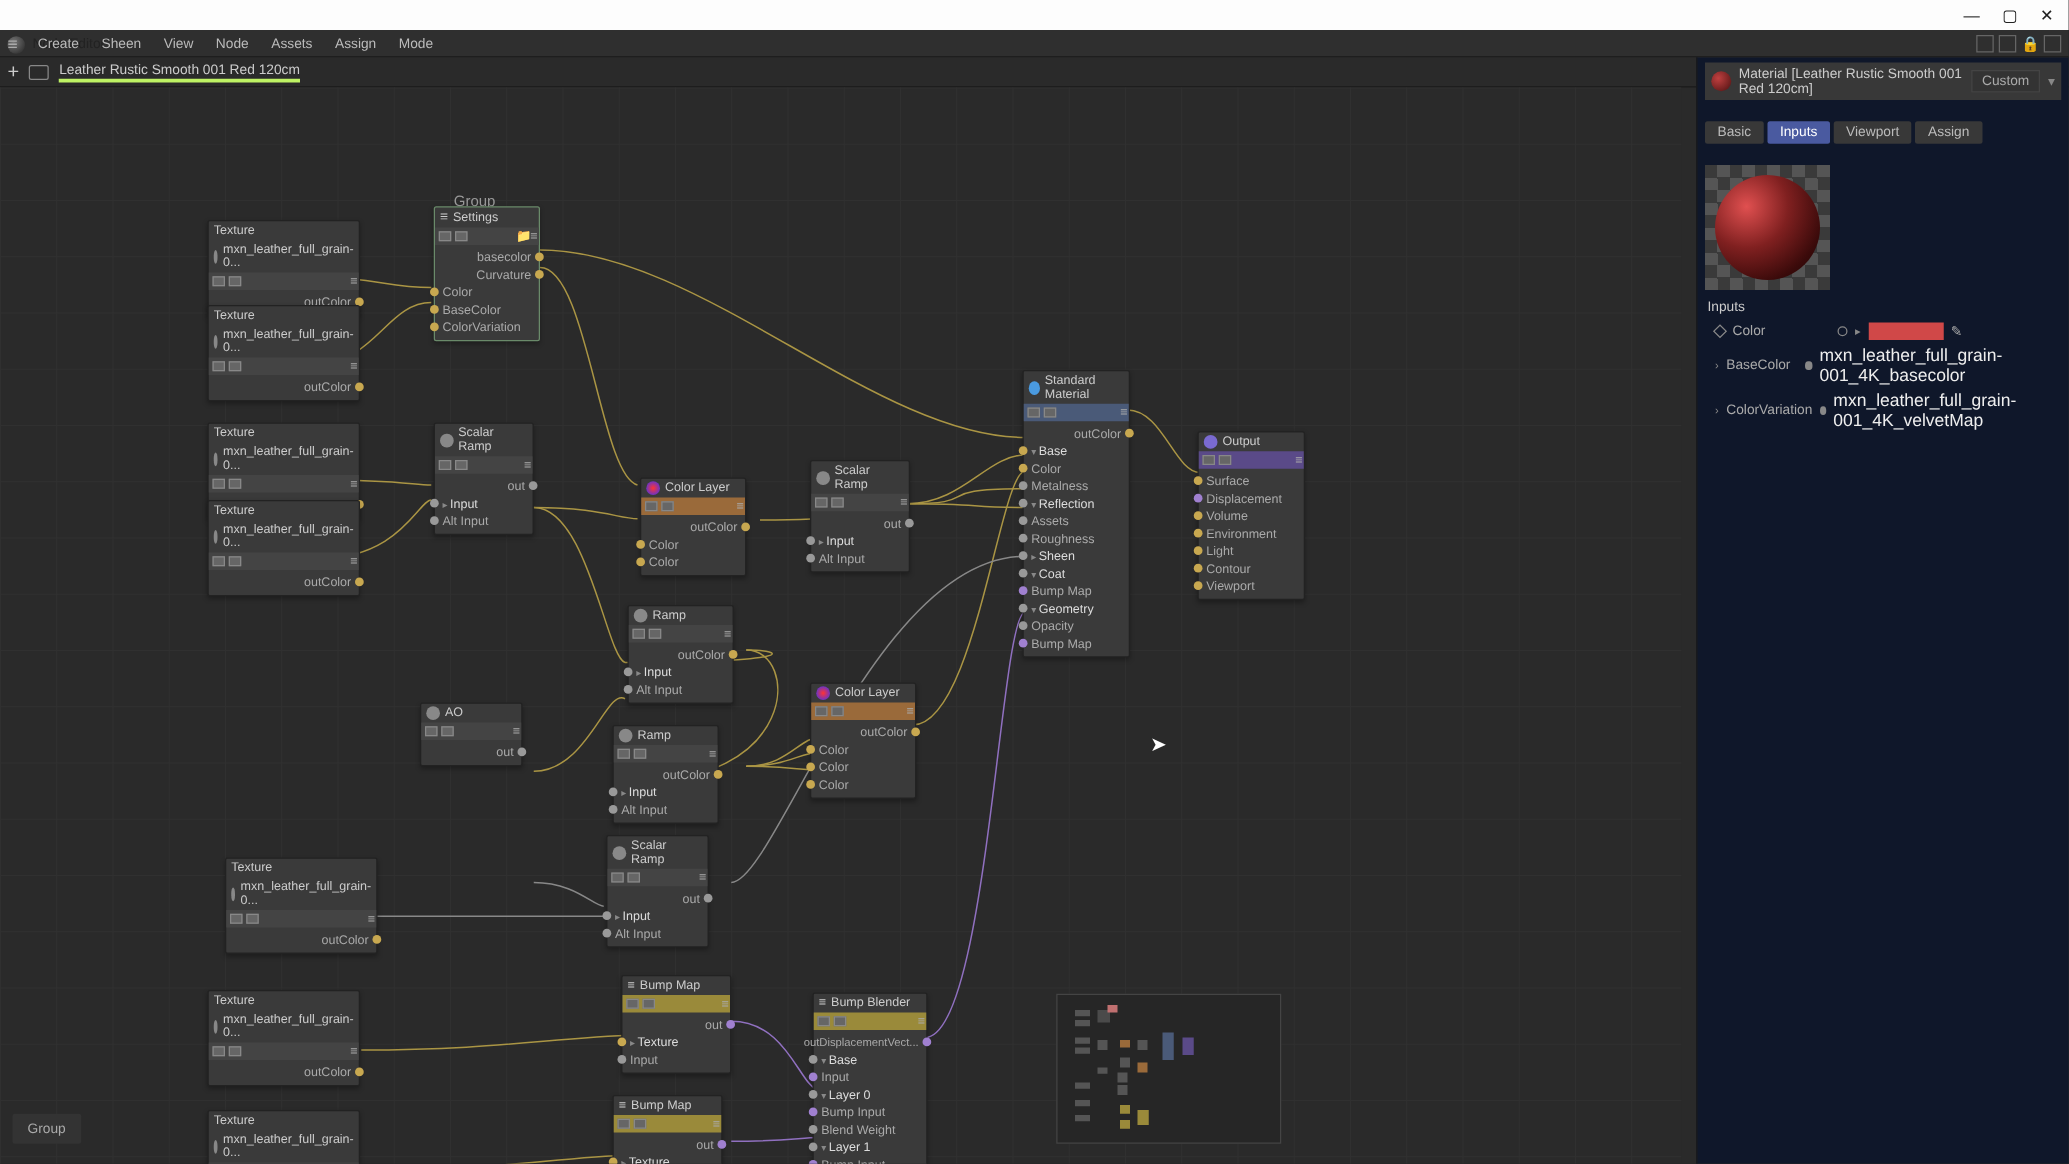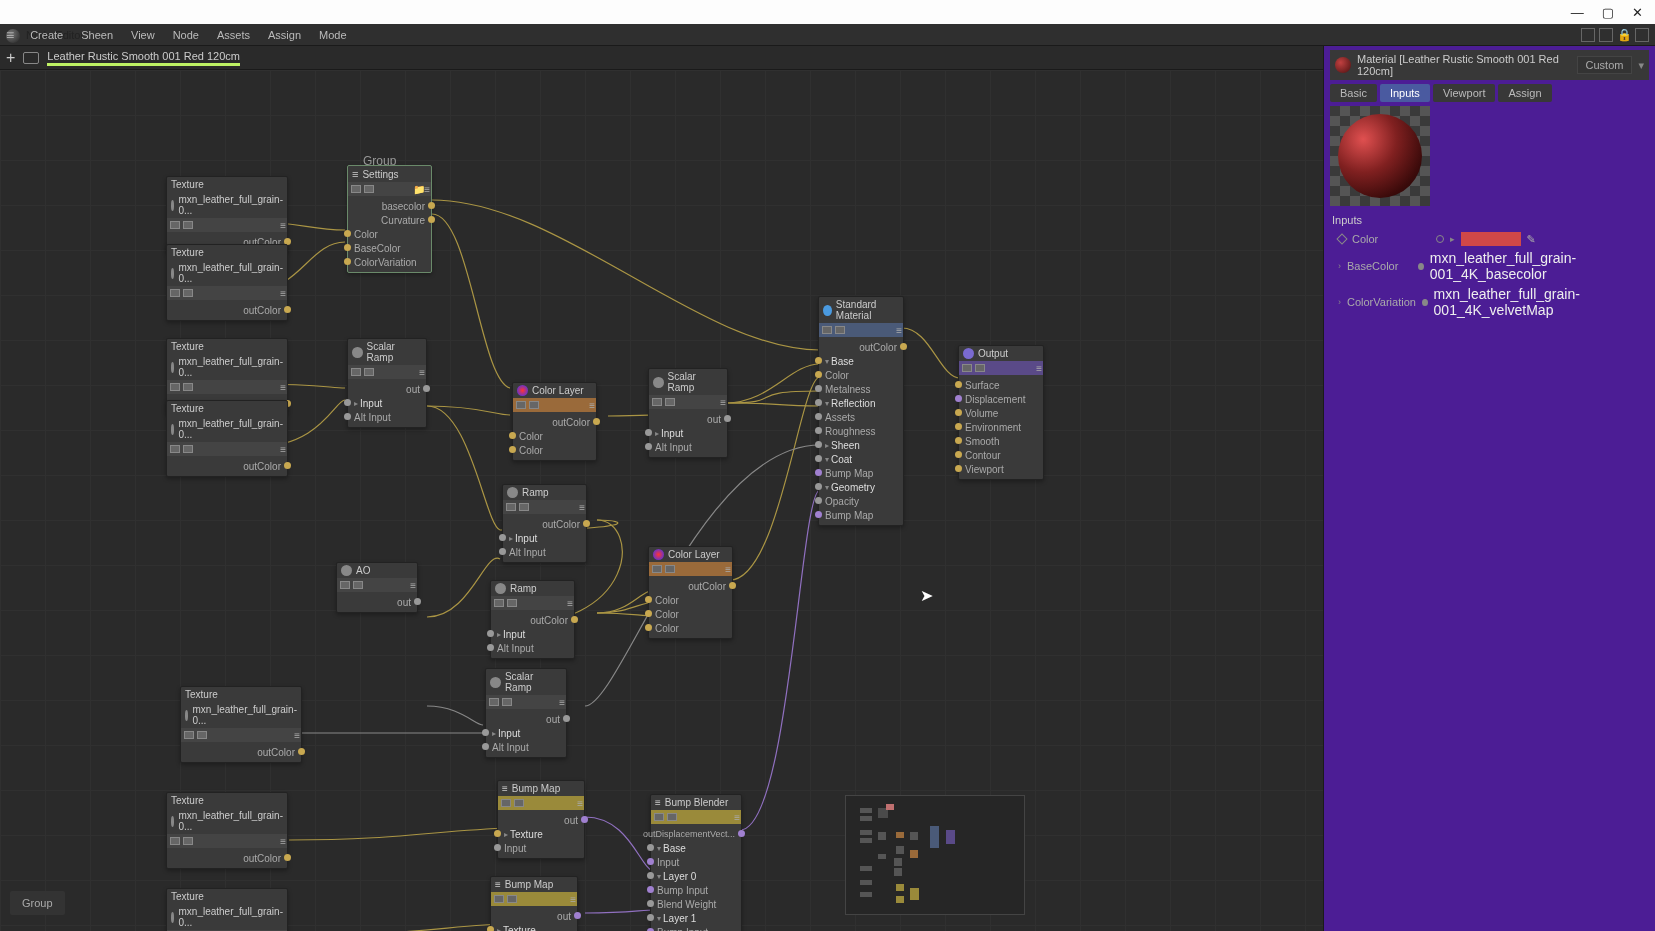--- a/index.html
+++ b/index.html
@@ -60,26 +60,26 @@
 .port { width: 7px; height: 7px; border-radius: 50%; background: #888; position: absolute; top: 3px; }
 .port.in { left: -4px; }
 .port.out { right: -4px; }
 .port.y { background: #c8a850; }
 .port.g { background: #999; }
 .port.p { background: #a080d0; }
 
 .group-lbl { position: absolute; color: #999; font-size: 12px; }
 
 
-.rpanel { position: absolute; top: 46px; right: 0; width: 332px; bottom: 0; background: #4c1d95; border-left: 1px solid #1a1a1a; padding: 4px 6px; }
+.rpanel { position: absolute; top: 46px; right: 0; width: 298px; bottom: 0; background: #0f172a; border-left: 1px solid #1a1a1a; padding: 4px 6px; }
 .rpanel .mat-head { display: flex; align-items: center; gap: 6px; background: #383838; padding: 3px 5px; }
 .rpanel .mat-ball { width: 16px; height: 16px; border-radius: 50%; background: radial-gradient(circle at 35% 35%, #c04040, #4a1010); }
 .rpanel .mat-name { color: #ccc; flex: 1; }
 .rpanel .preset { background: #333; padding: 2px 8px; color: #aaa; border: 1px solid #444; }
-.rpanel .tabs { display: flex; gap: 3px; margin: 4px 0; }
+.rpanel .tabs { display: flex; gap: 3px; margin: 17px 0; }
 .rpanel .tab { background: #383838; padding: 3px 10px; color: #bbb; cursor: pointer; border-radius: 2px; }
 .rpanel .tab.active { background: #4a5aa0; color: #fff; }
 .rpanel .preview { width: 100px; height: 100px; background: repeating-conic-gradient(#555 0 25%, #3a3a3a 0 50%) 0 0/20px 20px; position: relative; margin-bottom: 8px; }
 .rpanel .preview .sphere { position: absolute; top: 8px; left: 8px; width: 84px; height: 84px; border-radius: 50%; background: radial-gradient(circle at 30% 30%, #e05050, #802020 40%, #3a0a0a 75%, #1a0505); }
 .rpanel .sect { color: #ccc; margin: 6px 0 4px 2px; }
 .rpanel .irow { display: flex; align-items: center; gap: 6px; padding: 2px 0 2px 8px; }
 .rpanel .irow .ilbl { width: 78px; color: #aaa; }
 .rpanel .irow .diamond { width: 8px; height: 8px; transform: rotate(45deg); border: 1px solid #888; }
 .rpanel .irow .chevr { color: #888; font-size: 9px; }
 .rpanel .swatch { width: 60px; height: 14px; background: #d04848; }
@@ -742,21 +742,21 @@
     <div class="row">
           <span class="port in y"></span>
           <span class="lbl">Volume</span>
         </div>
     <div class="row">
           <span class="port in y"></span>
           <span class="lbl">Environment</span>
         </div>
     <div class="row">
           <span class="port in y"></span>
-          <span class="lbl">Smooth</span>
+          <span class="lbl">Light</span>
         </div>
     <div class="row">
           <span class="port in y"></span>
           <span class="lbl">Contour</span>
         </div>
     <div class="row">
           <span class="port in y"></span>
           <span class="lbl">Viewport</span>
         </div>
   </div>

